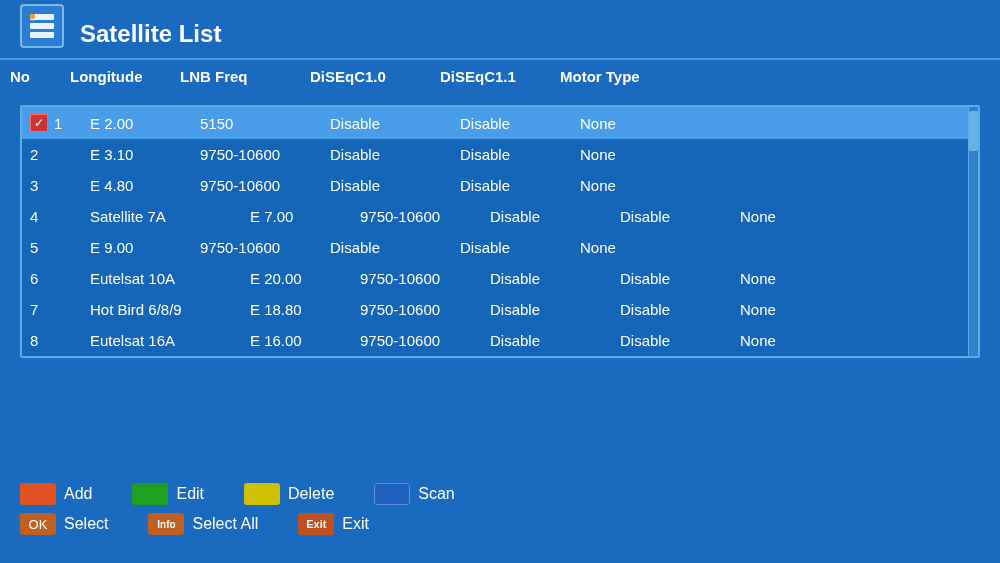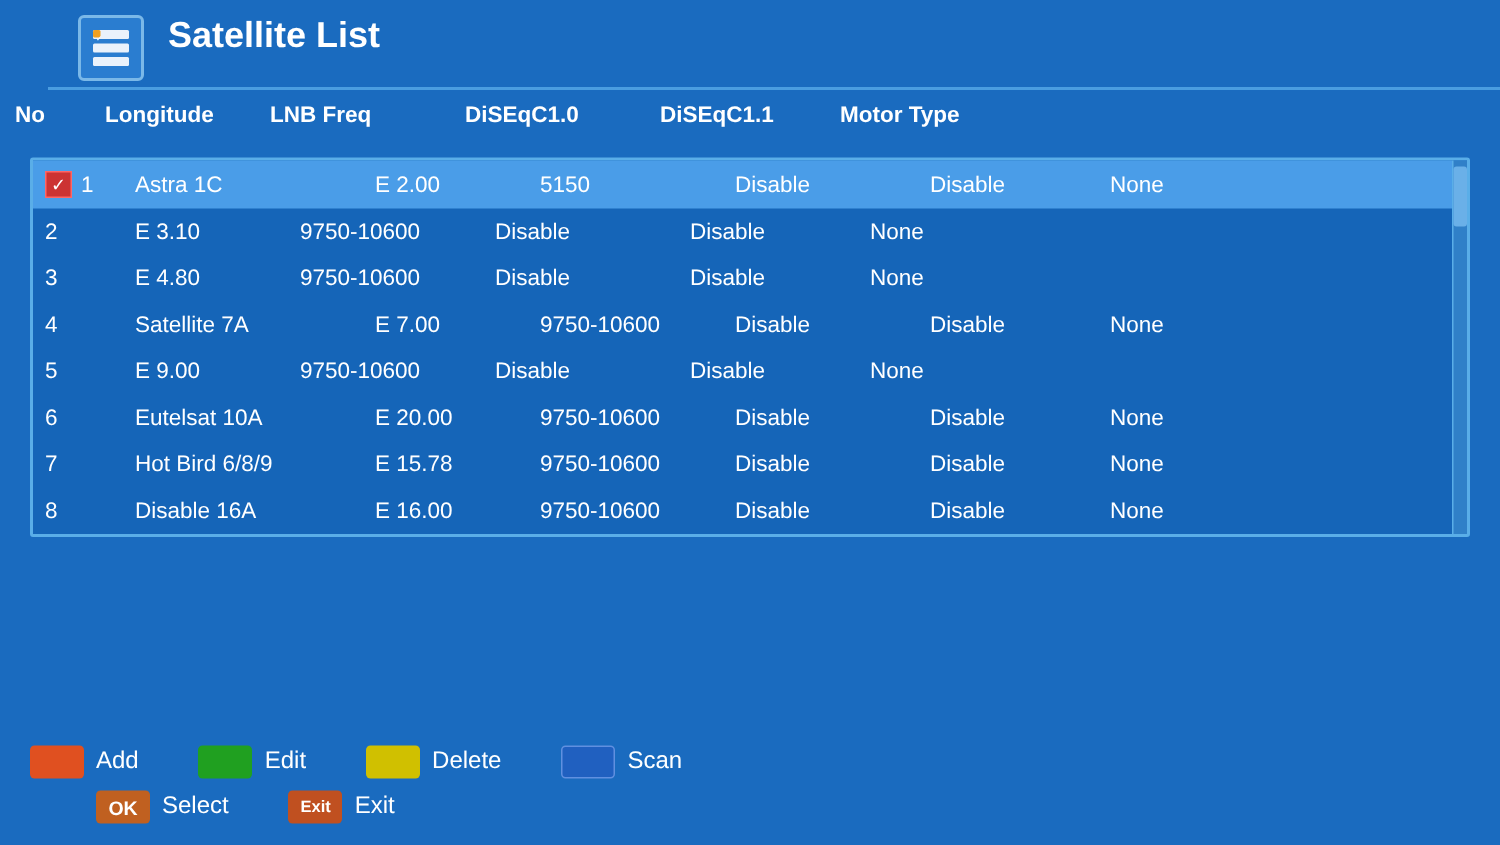--- a/index.html
+++ b/index.html
@@ -10,26 +10,25 @@
       background: #1a6bbf;
       font-family: Arial, sans-serif;
       color: white;
       overflow: hidden;
       position: relative;
     }
 
     
     .header {
       display: flex;
-      align-items: flex-start;
+      align-items: flex-end;
       padding: 10px 20px;
       border-bottom: 2px solid #4a9de0;
       background: #1a6bbf;
       height: 60px;
-      margin-left: 32px;
     }
 
     .header-icon {
       width: 44px;
       height: 44px;
       background: #2a7dd0;
       border: 2px solid #7ab8e8;
       border-radius: 4px;
       display: flex;
       align-items: center;
@@ -130,21 +129,21 @@
       display: flex;
     }
 
     .rows-area {
       flex: 1;
     }
 
     
     .bottom-controls {
       position: absolute;
-      bottom: 6px;
+      bottom: 20px;
       left: 20px;
       right: 20px;
     }
 
     .control-row {
       display: flex;
       align-items: center;
       gap: 40px;
       margin-bottom: 8px;
     }
@@ -166,21 +165,21 @@
       justify-content: center;
       font-size: 11px;
       font-weight: bold;
       color: white;
     }
 
     .btn-red { background: #e05020; }
     .btn-green { background: #20a020; }
     .btn-yellow { background: #d0c000; }
     .btn-blue { background: #2060c0; border: 1px solid #6090e0; }
-    .btn-ok { background: #c06020; font-size: 13px; font-weight: bold; margin-left: 44px; }
+    .btn-ok { background: #c06020; font-size: 13px; font-weight: normal; }
     .btn-info { background: #c06020; font-size: 10px; font-weight: bold; }
     .btn-exit { background: #c05020; font-size: 11px; font-weight: bold; }
   </style>
 </head>
 <body>
 
 <div class="header">
   <div class="header-icon">
     <svg width="28" height="28" viewBox="0 0 28 28">
       <rect x="2" y="2" width="24" height="6" rx="1" fill="white" opacity="0.9"></rect>
@@ -203,21 +202,20 @@
 </div>
 
 <div class="table-container">
   <div class="table-with-scroll">
     <div class="rows-area" id="rows-area">
         <div class="sat-row selected">
           <div class="row-no">
             <div class="checkbox-sel">✓</div>
             <span>1</span>
           </div>
-          <div class="row-name">Astra 1C</div>
           <div class="row-lon">E  2.00</div>
           <div class="row-lnb">5150</div>
           <div class="row-diseq1">Disable</div>
           <div class="row-diseq2">Disable</div>
           <div class="row-motor">None</div>
         </div>
         <div class="sat-row">
           <div class="row-no">
             <span>2</span>
           </div>
@@ -267,31 +265,31 @@
           <div class="row-lnb">9750-10600</div>
           <div class="row-diseq1">Disable</div>
           <div class="row-diseq2">Disable</div>
           <div class="row-motor">None</div>
         </div>
         <div class="sat-row">
           <div class="row-no">
             <span>7</span>
           </div>
           <div class="row-name">Hot Bird 6/8/9</div>
-          <div class="row-lon">E  15.78</div>
+          <div class="row-lon">E  18.80</div>
           <div class="row-lnb">9750-10600</div>
           <div class="row-diseq1">Disable</div>
           <div class="row-diseq2">Disable</div>
           <div class="row-motor">None</div>
         </div>
         <div class="sat-row">
           <div class="row-no">
             <span>8</span>
           </div>
-          <div class="row-name">Disable 16A</div>
+          <div class="row-name">Eutelsat 16A</div>
           <div class="row-lon">E  16.00</div>
           <div class="row-lnb">9750-10600</div>
           <div class="row-diseq1">Disable</div>
           <div class="row-diseq2">Disable</div>
           <div class="row-motor">None</div>
         </div>
       </div>
     <div class="scrollbar">
       <div class="scrollbar-thumb"></div>
     </div>
@@ -316,17 +314,21 @@
       <div class="btn-color btn-blue"></div>
       <span>Scan</span>
     </div>
   </div>
   <div class="control-row">
     <div class="btn-item">
       <div class="btn-color btn-ok">OK</div>
       <span>Select</span>
     </div>
     <div class="btn-item">
+      <div class="btn-color btn-info">Info</div>
+      <span>Select All</span>
+    </div>
+    <div class="btn-item">
       <div class="btn-color btn-exit">Exit</div>
       <span>Exit</span>
     </div>
   </div>
 </div>
 
 </body></html>

